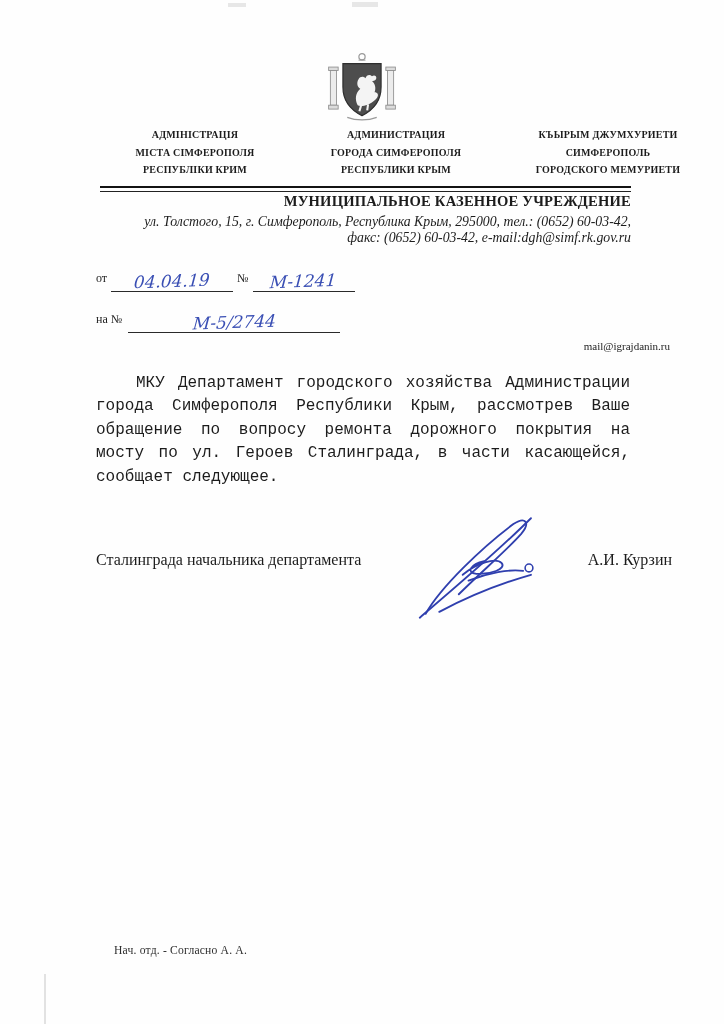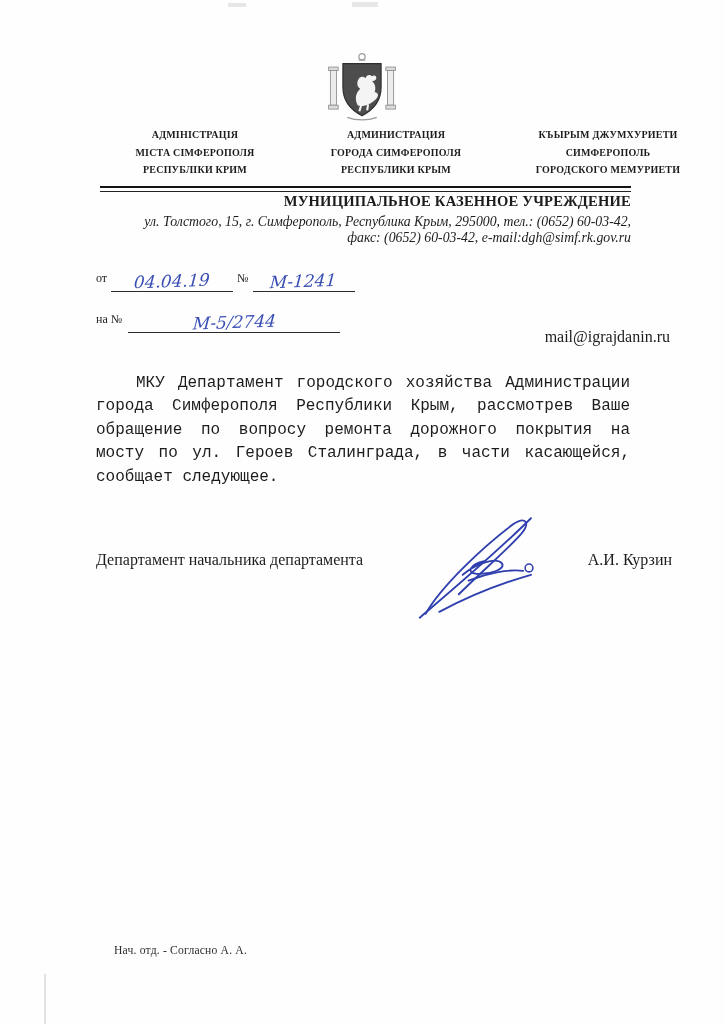--- a/index.html
+++ b/index.html
@@ -49,21 +49,21 @@
     font-family:"DejaVu Serif", serif;
     font-style:italic;font-size:17px;
     color:#3a4fb4;
     transform:rotate(-2deg) skewX(-6deg);
     white-space:nowrap;
   }
   .refline.date{width:122px;margin-left:4px;}
   .refline.num{width:102px;margin-left:4px;}
   .refline.reply{width:212px;margin-left:6px;}
 
-  .recipient{position:absolute;right:54px;top:328px;font-size:16px;}
+  .recipient{position:absolute;right:54px;top:340px;font-size:11px;}
 
   .body-text{
     position:absolute;left:96px;top:372px;width:534px;
     font-size:16px;line-height:23.4px;text-align:justify;font-family:Liberation Mono, monospace;
   }
   .body-text p{margin:0;text-indent:40px;}
 
   .sigrow{
     position:absolute;left:96px;top:551px;width:576px;
     display:flex;justify-content:space-between;font-size:16px;
@@ -146,21 +146,21 @@
     </div>
   </div>
 
   <div class="recipient">mail@igrajdanin.ru</div>
 
   <div class="body-text">
     <p>МКУ Департамент городского хозяйства Администрации города Симферополя  Республики Крым, рассмотрев Ваше обращение по вопросу ремонта дорожного покрытия на мосту по ул. Героев Сталинграда, в части касающейся, сообщает следующее.</p>
   </div>
 
   <div class="sigrow">
-    <span>Департамент начальника  департамента</span>
+    <span>Сталинграда начальника  департамента</span>
     <span>А.И. Курзин</span>
   </div>
 
   <div class="signature-svg">
     <svg viewBox="0 0 160 110" width="156" height="108" xmlns="http://www.w3.org/2000/svg" fill="none" stroke="#2f3fae" stroke-width="1.9" stroke-linecap="round">
       <path d="M14 104 C30 76 72 36 104 12 C116 4 122 10 112 22 C98 38 70 62 48 84"></path>
       <path d="M8 108 C36 84 86 42 122 6"></path>
       <path d="M52 64 C66 52 86 46 92 52 C97 58 80 64 66 63 C55 62 60 53 74 50"></path>
       <path d="M58 70 C78 62 100 58 114 60"></path>
       <circle cx="120" cy="57" r="4" stroke-width="1.6"></circle>

